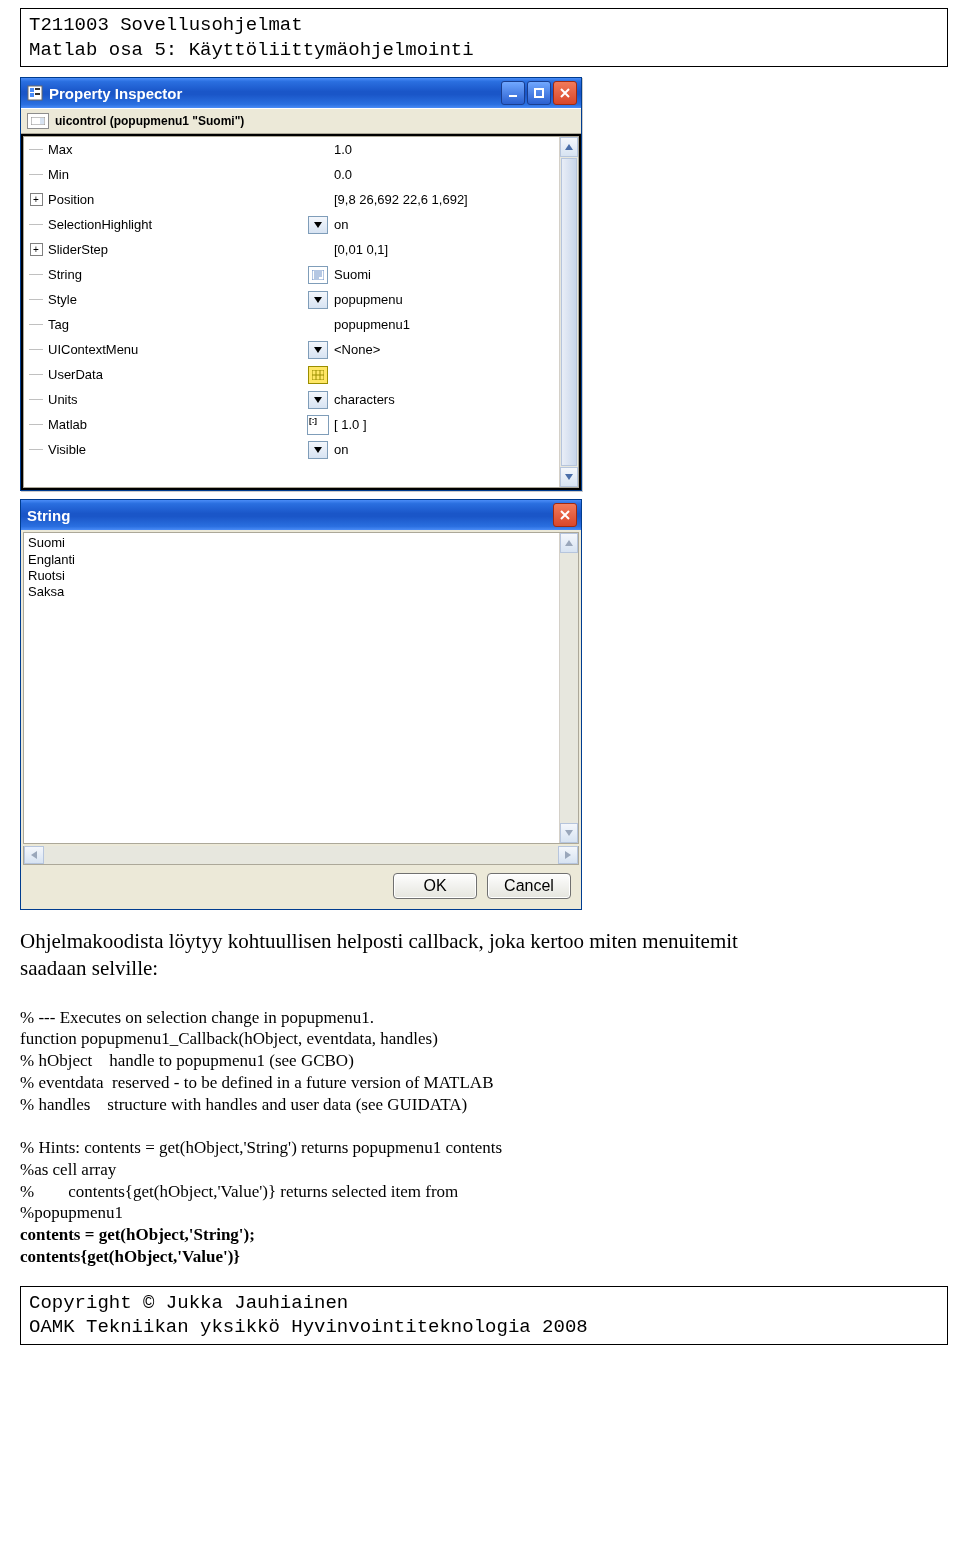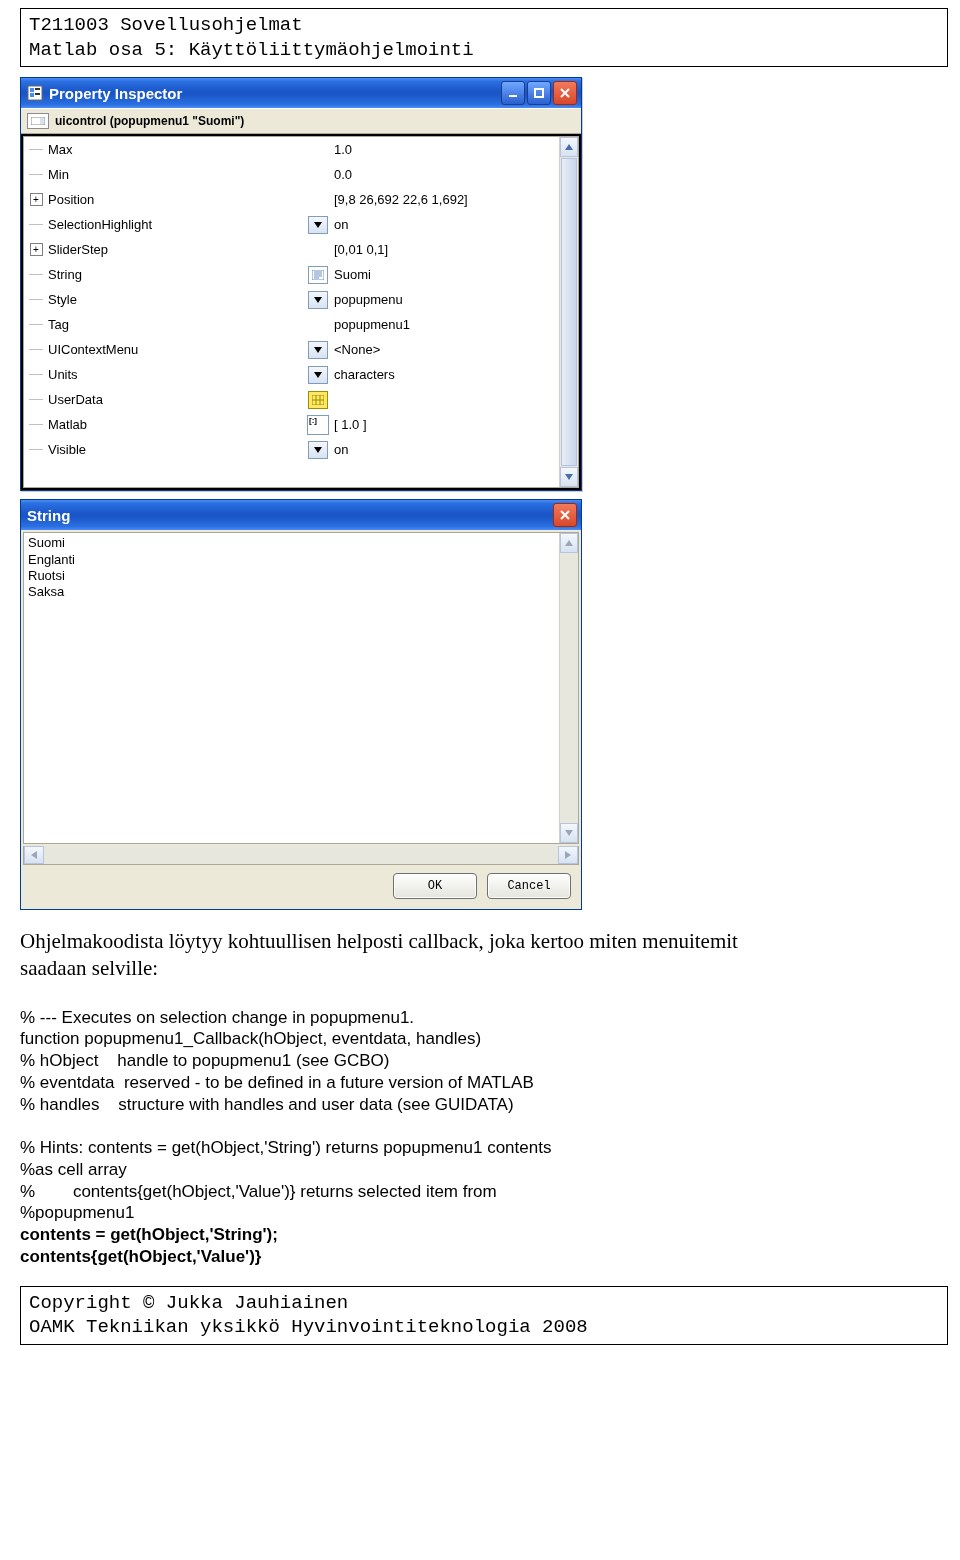--- a/index.html
+++ b/index.html
@@ -198,34 +198,34 @@
   .btnrow {
     display: flex; justify-content: flex-end; gap: 10px;
     padding: 8px 10px 10px 10px;
   }
   .xpbtn {
     min-width: 82px;
     height: 24px;
     border: 1px solid #707070;
     border-radius: 4px;
     background: linear-gradient(to bottom, #fefefe, #e5e5de);
-    font-family: Liberation Mono, monospace;
-    font-size: 12px;
+    font-family: Liberation Sans, sans-serif;
+    font-size: 16px;
     display: flex; align-items: center; justify-content: center;
     box-shadow: inset 0 0 0 1px #fff;
   }
 
   .body-text {
     margin-top: 18px;
     font-size: 21px;
     line-height: 1.25;
   }
   .code-block {
     margin-top: 4px;
-    font-family: Liberation Sans, sans-serif;
+    font-family: Liberation Serif, serif;
     font-size: 17px;
     line-height: 1.28;
     white-space: pre;
   }
   .code-bold { font-weight: bold; }
 </style>
 </head>
 <body>
 
 <div class="page">
@@ -395,49 +395,49 @@
                 </svg>
               </span>
             </div>
             <div class="pvalcell">&lt;None&gt;</div>
           </div>
           <div class="prow">
             <div class="pkeycell">
               <div class="tree-col">
                 <span class="tree-line"></span>
               </div>
-              <span class="pname">Units</span>
-            </div>
-            <div class="piconcell">
-              <span class="ddicon">
-                <svg viewBox="0 0 8 6">
-                  <path d="M0 0 L8 0 L4 6 Z" fill="#000"></path>
-                </svg>
-              </span>
-            </div>
-            <div class="pvalcell">characters</div>
-          </div>
-          <div class="prow">
-            <div class="pkeycell">
-              <div class="tree-col">
-                <span class="tree-line"></span>
-              </div>
               <span class="pname">UserData</span>
             </div>
             <div class="piconcell">
               <span class="gridicon">
                 <svg width="12" height="10" viewBox="0 0 12 10">
                   <rect x="0" y="0" width="12" height="10" fill="#ffe766" stroke="#9a8e00"></rect>
                   <line x1="4" y1="0" x2="4" y2="10" stroke="#9a8e00"></line>
                   <line x1="8" y1="0" x2="8" y2="10" stroke="#9a8e00"></line>
                   <line x1="0" y1="5" x2="12" y2="5" stroke="#9a8e00"></line>
                 </svg>
               </span>
             </div>
             <div class="pvalcell"></div>
+          </div>
+          <div class="prow">
+            <div class="pkeycell">
+              <div class="tree-col">
+                <span class="tree-line"></span>
+              </div>
+              <span class="pname">Units</span>
+            </div>
+            <div class="piconcell">
+              <span class="ddicon">
+                <svg viewBox="0 0 8 6">
+                  <path d="M0 0 L8 0 L4 6 Z" fill="#000"></path>
+                </svg>
+              </span>
+            </div>
+            <div class="pvalcell">characters</div>
           </div>
           <div class="prow">
             <div class="pkeycell">
               <div class="tree-col">
                 <span class="tree-line"></span>
               </div>
               <span class="pname">Matlab</span>
             </div>
             <div class="piconcell">
               <span class="num-icon">

